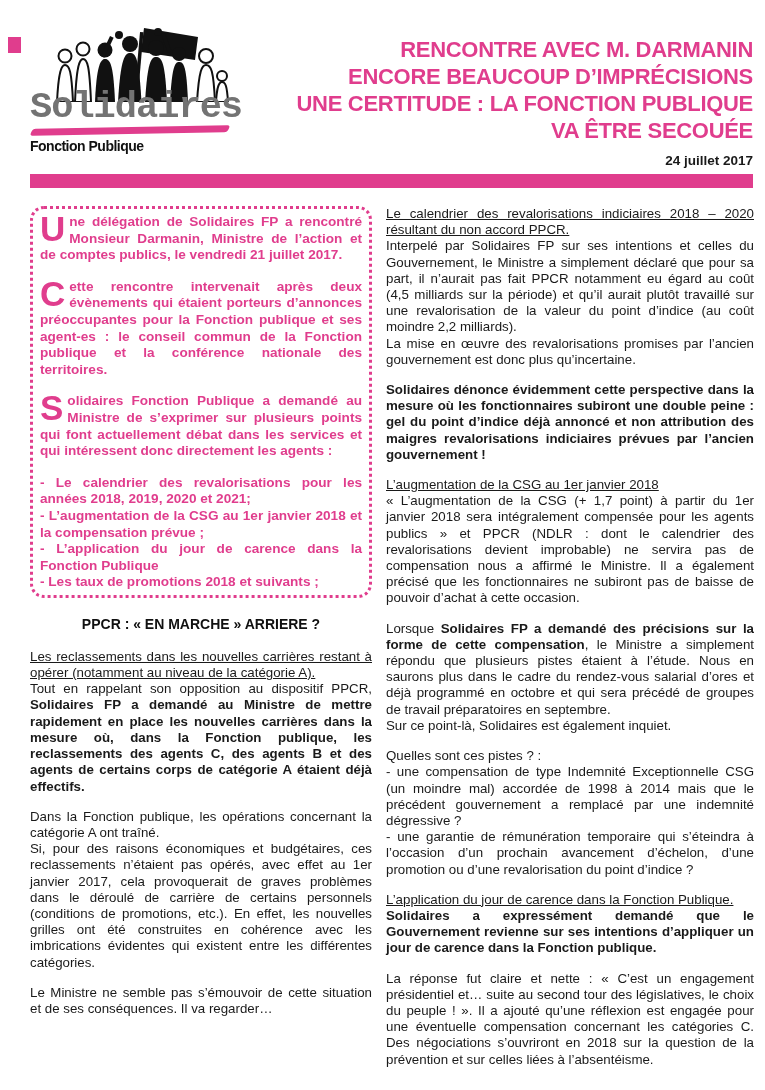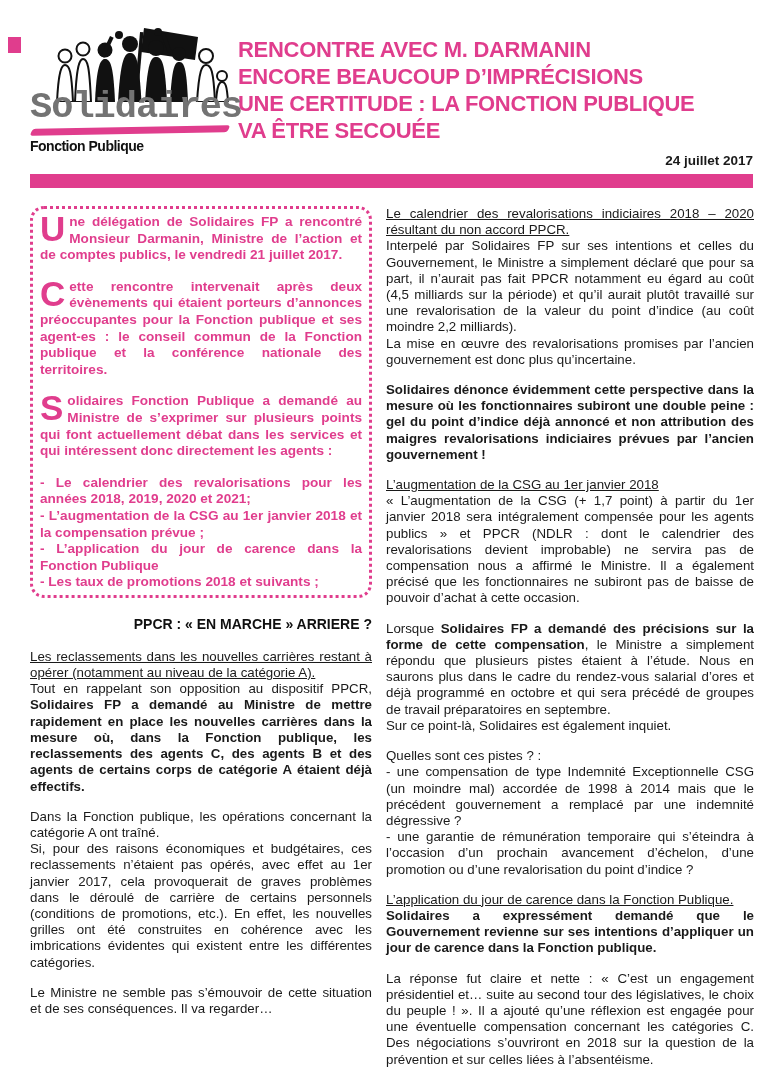--- a/index.html
+++ b/index.html
@@ -10,42 +10,42 @@
   
   .header{display:flex;padding:26px 12px 0 30px;}
   .logo-wrap{width:208px;position:relative;flex:none;}
   .protesters{display:block;margin-left:18px;}
   .brand{font-family:Liberation Mono, monospace;font-weight:bold;font-size:37px;line-height:34px;
          color:#737373;letter-spacing:-1px;margin-top:-12px;}
   .brush{height:7px;width:196px;background:#e03d8d;margin:3px 0 4px 2px;
          transform:skewX(-25deg) rotate(-1deg);border-radius:3px;}
   .logo-sub{font-size:14px;font-weight:800;color:#111;letter-spacing:-0.5px;}
   .title-wrap{flex:1;padding-top:10px;display:flex;flex-direction:column;}
-  .main-title{margin:0;text-align:left;color:#e03d8d;font-weight:800;
+  .main-title{margin:0;text-align:right;color:#e03d8d;font-weight:800;
               font-size:22px;line-height:27px;letter-spacing:-0.3px;}
   .date-line{text-align:right;font-weight:bold;font-size:13.5px;margin-top:9px;padding-right:0;}
   .pink-bar{margin:6px 12px 0 30px;height:14px;background:#e03d8d;}
 
   
   .columns{display:flex;gap:14px;padding:18px 11px 0 30px;align-items:flex-start;}
   .col-left{width:342px;flex:none;}
   .col-right{width:368px;flex:none;}
 
   
   .intro-box{border:3px dotted #e03d8d;border-radius:14px;padding:5px 7px 4px 7px;
              color:#e03d8d;font-weight:bold;margin-bottom:18px;}
   .intro-para{margin:0 0 15px 0;font-size:13.6px;line-height:16.6px;text-align:justify;}
   .intro-para::after{content:"";display:block;clear:both;}
   .dropcap{float:left;font-size:35px;line-height:27px;padding:1px 4px 0 0;font-weight:bold;}
   .intro-item{margin:0;font-size:13.6px;line-height:16.6px;text-align:justify;}
 
   
   .block{margin:0;font-size:13.3px;line-height:16.2px;text-align:justify;color:#1a1a1a;}
   .block.spaced{margin-top:14px;}
-  h2.block{font-size:14px;font-weight:bold;text-align:right;margin:8px 0 16px 0;color:#101010;
+  h2.block{font-size:14px;font-weight:bold;text-align:center;margin:8px 0 16px 0;color:#101010;
            line-height:17px;}
   .b{font-weight:bold;}
   .u{text-decoration:underline;}
 </style>
 </head>
 <body>
 
 <div class="page">
   <div class="corner-accent"></div>
 

